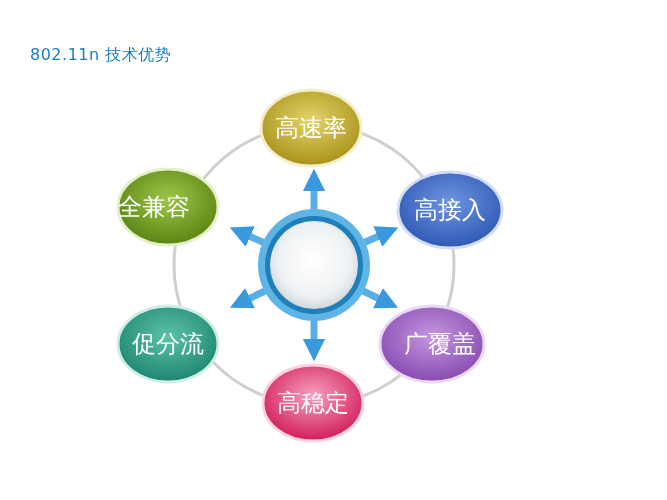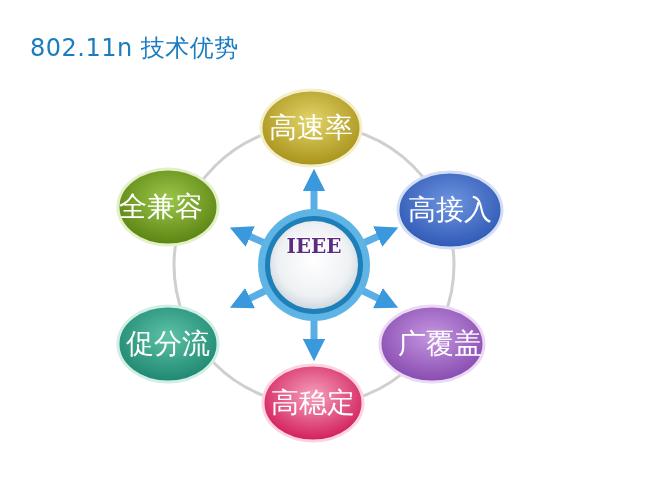--- a/index.html
+++ b/index.html
@@ -1,19 +1,19 @@
 <!DOCTYPE html>
 <html><head>
 <meta charset="utf-8">
 <style>
   html, body { margin:0; padding:0; background:#ffffff; }
   body { width:667px; height:500px; position:relative; overflow:hidden; font-family:"DejaVu Sans", sans-serif; }
-  .title { position:absolute; left:30px; top:32px; font-size:24px; color:#1b7cc0; font-family:"DejaVu Sans", sans-serif; letter-spacing:0.5px; }
+  .title { position:absolute; left:30px; top:45px; font-size:16px; color:#1b7cc0; font-family:"DejaVu Sans", sans-serif; letter-spacing:0.5px; }
   svg.diagram { position:absolute; left:0; top:0; }
-  .node { position:absolute; display:flex; align-items:center; justify-content:center; border-radius:50%; color:#ffffff; font-size:28px; font-family:"DejaVu Sans", sans-serif; box-sizing:border-box; border:3px solid rgba(255,255,255,0.85); box-shadow:0 0 3px rgba(0,0,0,0.25); }
+  .node { position:absolute; display:flex; align-items:center; justify-content:center; border-radius:50%; color:#ffffff; font-size:24px; font-family:"DejaVu Sans", sans-serif; box-sizing:border-box; border:3px solid rgba(255,255,255,0.85); box-shadow:0 0 3px rgba(0,0,0,0.25); }
   .center-label { position:absolute; left:262px; top:232px; width:104px; text-align:center; font-family:"DejaVu Serif", serif; font-weight:bold; color:#5b2d82; font-size:20px; line-height:28px; text-shadow:1px 1px 0 #ffffff, -1px -1px 0 #ffffff; }
 </style>
 </head>
 <body>
 
 <div class="title">802.11n 技术优势</div>
 
 <svg class="diagram" width="667" height="500">
   <defs>
     <radialGradient id="gGold" cx="50%" cy="40%" r="60%">
@@ -71,27 +71,26 @@
 
   <ellipse cx="311" cy="128" rx="50" ry="38" fill="url(#gGold)" stroke="#f4efc8" stroke-width="3"></ellipse>
   <ellipse cx="168" cy="207" rx="50" ry="38" fill="url(#gGreen)" stroke="#e4f0c8" stroke-width="3"></ellipse>
   <ellipse cx="450" cy="210" rx="52" ry="38" fill="url(#gBlue)" stroke="#d3def5" stroke-width="3"></ellipse>
   <ellipse cx="168" cy="344" rx="50" ry="38" fill="url(#gTeal)" stroke="#cfeee5" stroke-width="3"></ellipse>
   <ellipse cx="432" cy="344" rx="52" ry="38" fill="url(#gPurple)" stroke="#ead8f4" stroke-width="3"></ellipse>
   <ellipse cx="313" cy="403" rx="50" ry="38" fill="url(#gPink)" stroke="#fbd3e1" stroke-width="3"></ellipse>
 </svg>
 
 <div class="center-label">
-  <div>IEEE</div>
 </div>
 
 <div class="node" style="left:261px;top:90px;width:100px;height:76px;border:none;box-shadow:none;">
     <span>高速率</span>
   </div>
-<div class="node" style="left:111px;top:169px;width:100px;height:76px;border:none;box-shadow:none;">
+<div class="node" style="left:104px;top:169px;width:100px;height:76px;border:none;box-shadow:none;">
     <span>全兼容</span>
   </div>
 <div class="node" style="left:398px;top:172px;width:104px;height:76px;border:none;box-shadow:none;font-family:Liberation Mono, monospace;">
     <span>高接入</span>
   </div>
 <div class="node" style="left:118px;top:306px;width:100px;height:76px;border:none;box-shadow:none;align-items:center;">
     <span>促分流</span>
   </div>
 <div class="node" style="left:388px;top:306px;width:104px;height:76px;border:none;box-shadow:none;">
     <span>广覆盖</span>

